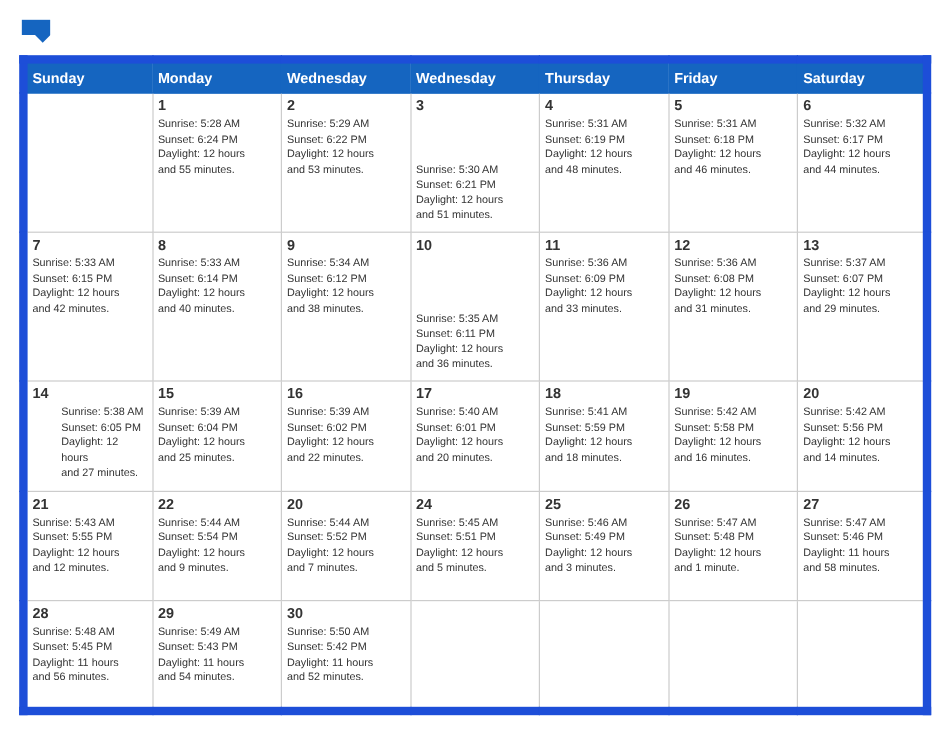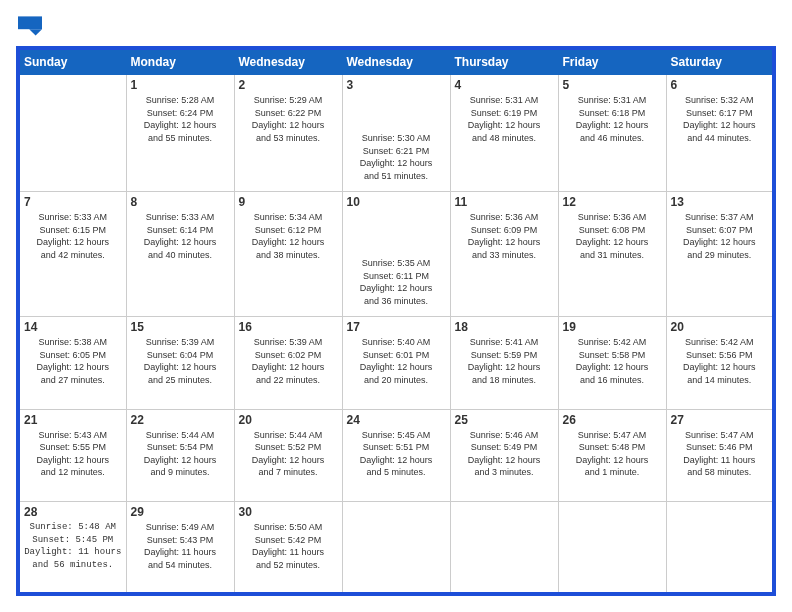--- a/index.html
+++ b/index.html
@@ -39,21 +39,21 @@
       font-size: 32px;
       font-weight: bold;
       color: #333;
     }
     .location {
       font-size: 15px;
       color: #555;
     }
     .calendar {
       flex: 1;
-      border: 4px solid #1d4ed8;
+      border: 7px solid #1d4ed8;
       border-collapse: collapse;
       width: 100%;
       table-layout: fixed;
     }
     .calendar th {
       background-color: #1565c0;
       color: #fff;
       font-size: 12px;
       font-weight: bold;
       padding: 5px 4px;
@@ -72,21 +72,20 @@
       font-size: 12px;
       font-weight: bold;
       color: #333;
       display: block;
       margin-bottom: 2px;
     }
     .cell-info {
       font-size: 9px;
       line-height: 1.4;
       color: #333;
-      text-align: center;
     }
     .empty-cell {
       background: #fff;
     }
   </style>
 </head>
 <body>
 
 <div class="page">
   <div class="header">
@@ -211,21 +210,21 @@
             <span class="day-number">13</span>
             <div class="cell-info" style="white-space: pre-line;">Sunrise: 5:37 AM
 Sunset: 6:07 PM
 Daylight: 12 hours
 and 29 minutes.</div>
           </td>
         </tr>
         <tr>
           <td>
             <span class="day-number">14</span>
-            <div class="cell-info" style="white-space: pre-line;">Sunrise: 5:38 AM
+            <div class="cell-info" style="white-space: pre-line; margin-left: 24px;">Sunrise: 5:38 AM
 Sunset: 6:05 PM
 Daylight: 12 hours
 and 27 minutes.</div>
           </td>
           <td>
             <span class="day-number">15</span>
             <div class="cell-info" style="white-space: pre-line;">Sunrise: 5:39 AM
 Sunset: 6:04 PM
 Daylight: 12 hours
 and 25 minutes.</div>
@@ -313,21 +312,21 @@
             <span class="day-number">27</span>
             <div class="cell-info" style="white-space: pre-line;">Sunrise: 5:47 AM
 Sunset: 5:46 PM
 Daylight: 11 hours
 and 58 minutes.</div>
           </td>
         </tr>
         <tr>
           <td>
             <span class="day-number">28</span>
-            <div class="cell-info" style="white-space: pre-line; font-family: Liberation Mono, monospace;">Sunrise: 5:48 AM
+            <div class="cell-info" style="white-space: pre-line;">Sunrise: 5:48 AM
 Sunset: 5:45 PM
 Daylight: 11 hours
 and 56 minutes.</div>
           </td>
           <td>
             <span class="day-number">29</span>
             <div class="cell-info" style="white-space: pre-line;">Sunrise: 5:49 AM
 Sunset: 5:43 PM
 Daylight: 11 hours
 and 54 minutes.</div>

